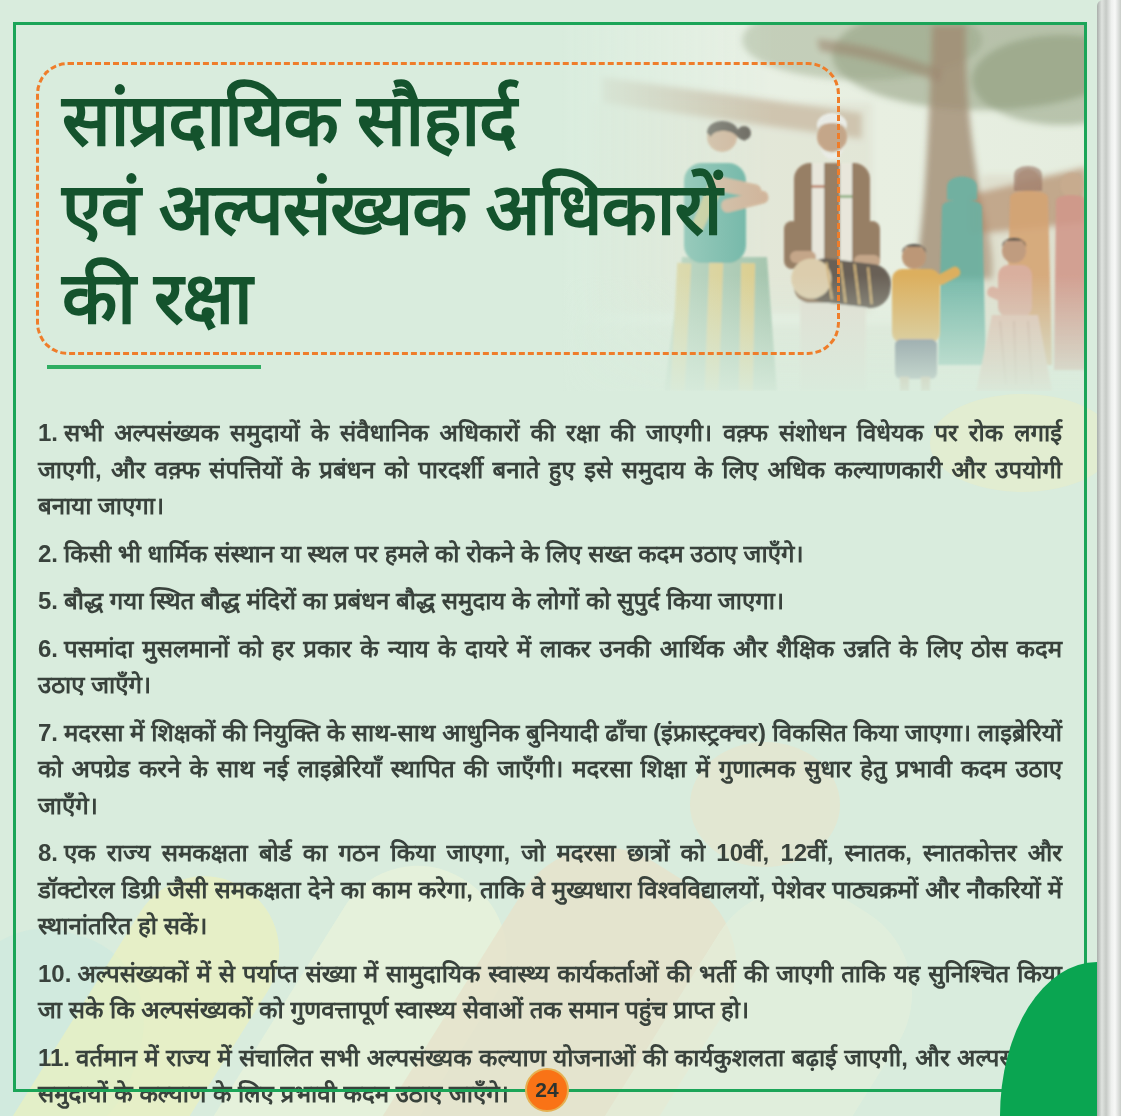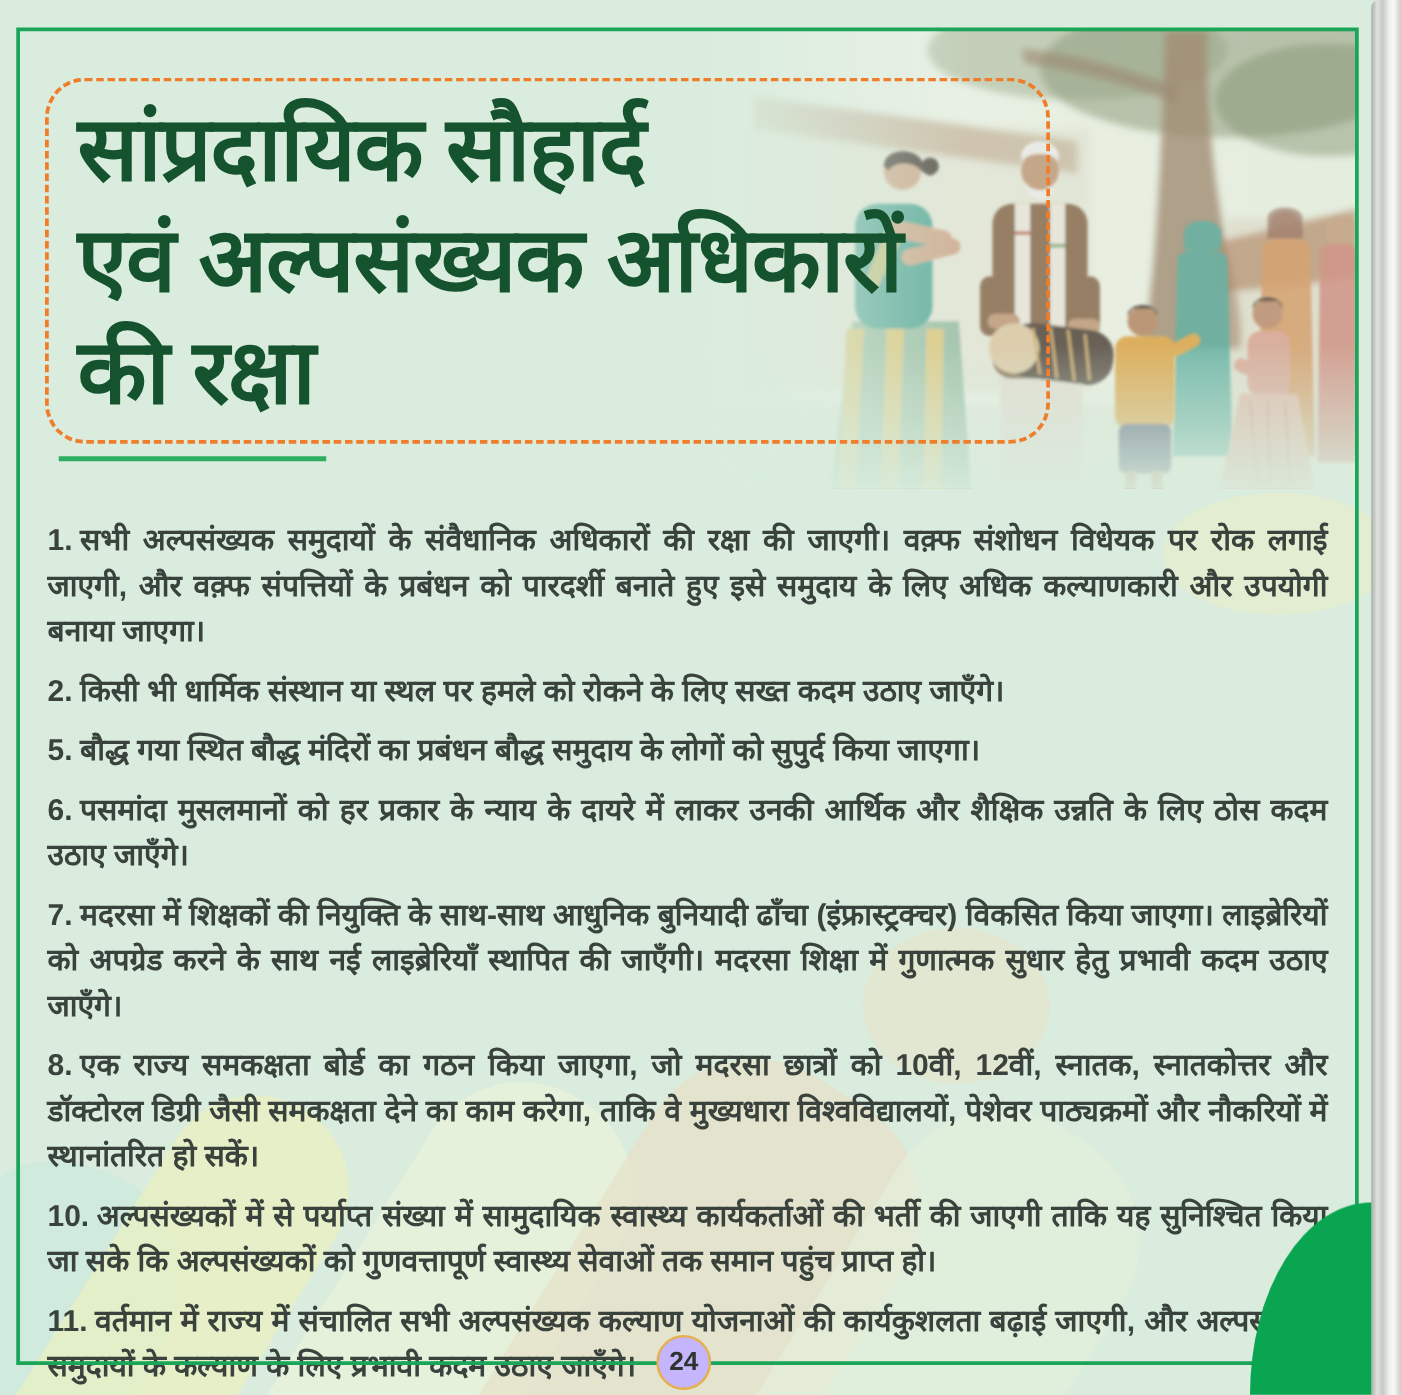--- a/index.html
+++ b/index.html
@@ -29,21 +29,21 @@
   .points p{margin:11px;}
   .pt-num{margin-right:6px;}
 
   
   .frame{position:absolute;left:13px;top:22px;width:1068px;height:1064px;border:3px solid #1ba558;z-index:5;pointer-events:none;}
 
   
   .corner-green{position:absolute;left:1000px;top:962px;width:97px;height:154px;background:#0aa551;border-top-left-radius:100% 100%;z-index:6;}
 
   
-  .page-badge{position:absolute;left:525px;top:1068px;width:44px;height:44px;border-radius:50%;background:#c4b5fd;border:2px solid #e6b052;box-sizing:border-box;z-index:7;display:flex;align-items:center;justify-content:center;font-size:21px;font-weight:700;color:#2d3430;}
+  .page-badge{position:absolute;left:525px;top:1068px;width:44px;height:44px;border-radius:50%;background:#f97316;border:2px solid #e6b052;box-sizing:border-box;z-index:7;display:flex;align-items:center;justify-content:center;font-size:21px;font-weight:700;color:#2d3430;}
 
   
   .scan-edge{position:absolute;right:0;top:0;width:24px;height:1116px;z-index:8;background:linear-gradient(to right,#a9aeaa 0%,#dfe3df 20%,#c6cac6 38%,#eef0ee 60%,#f7f8f7 75%,#c9cdc9 100%);border-top-left-radius:6px;}
 </style>
 </head>
 <body>
 
 <div class="stage">
 
   <div class="wm wm-teal"></div>

